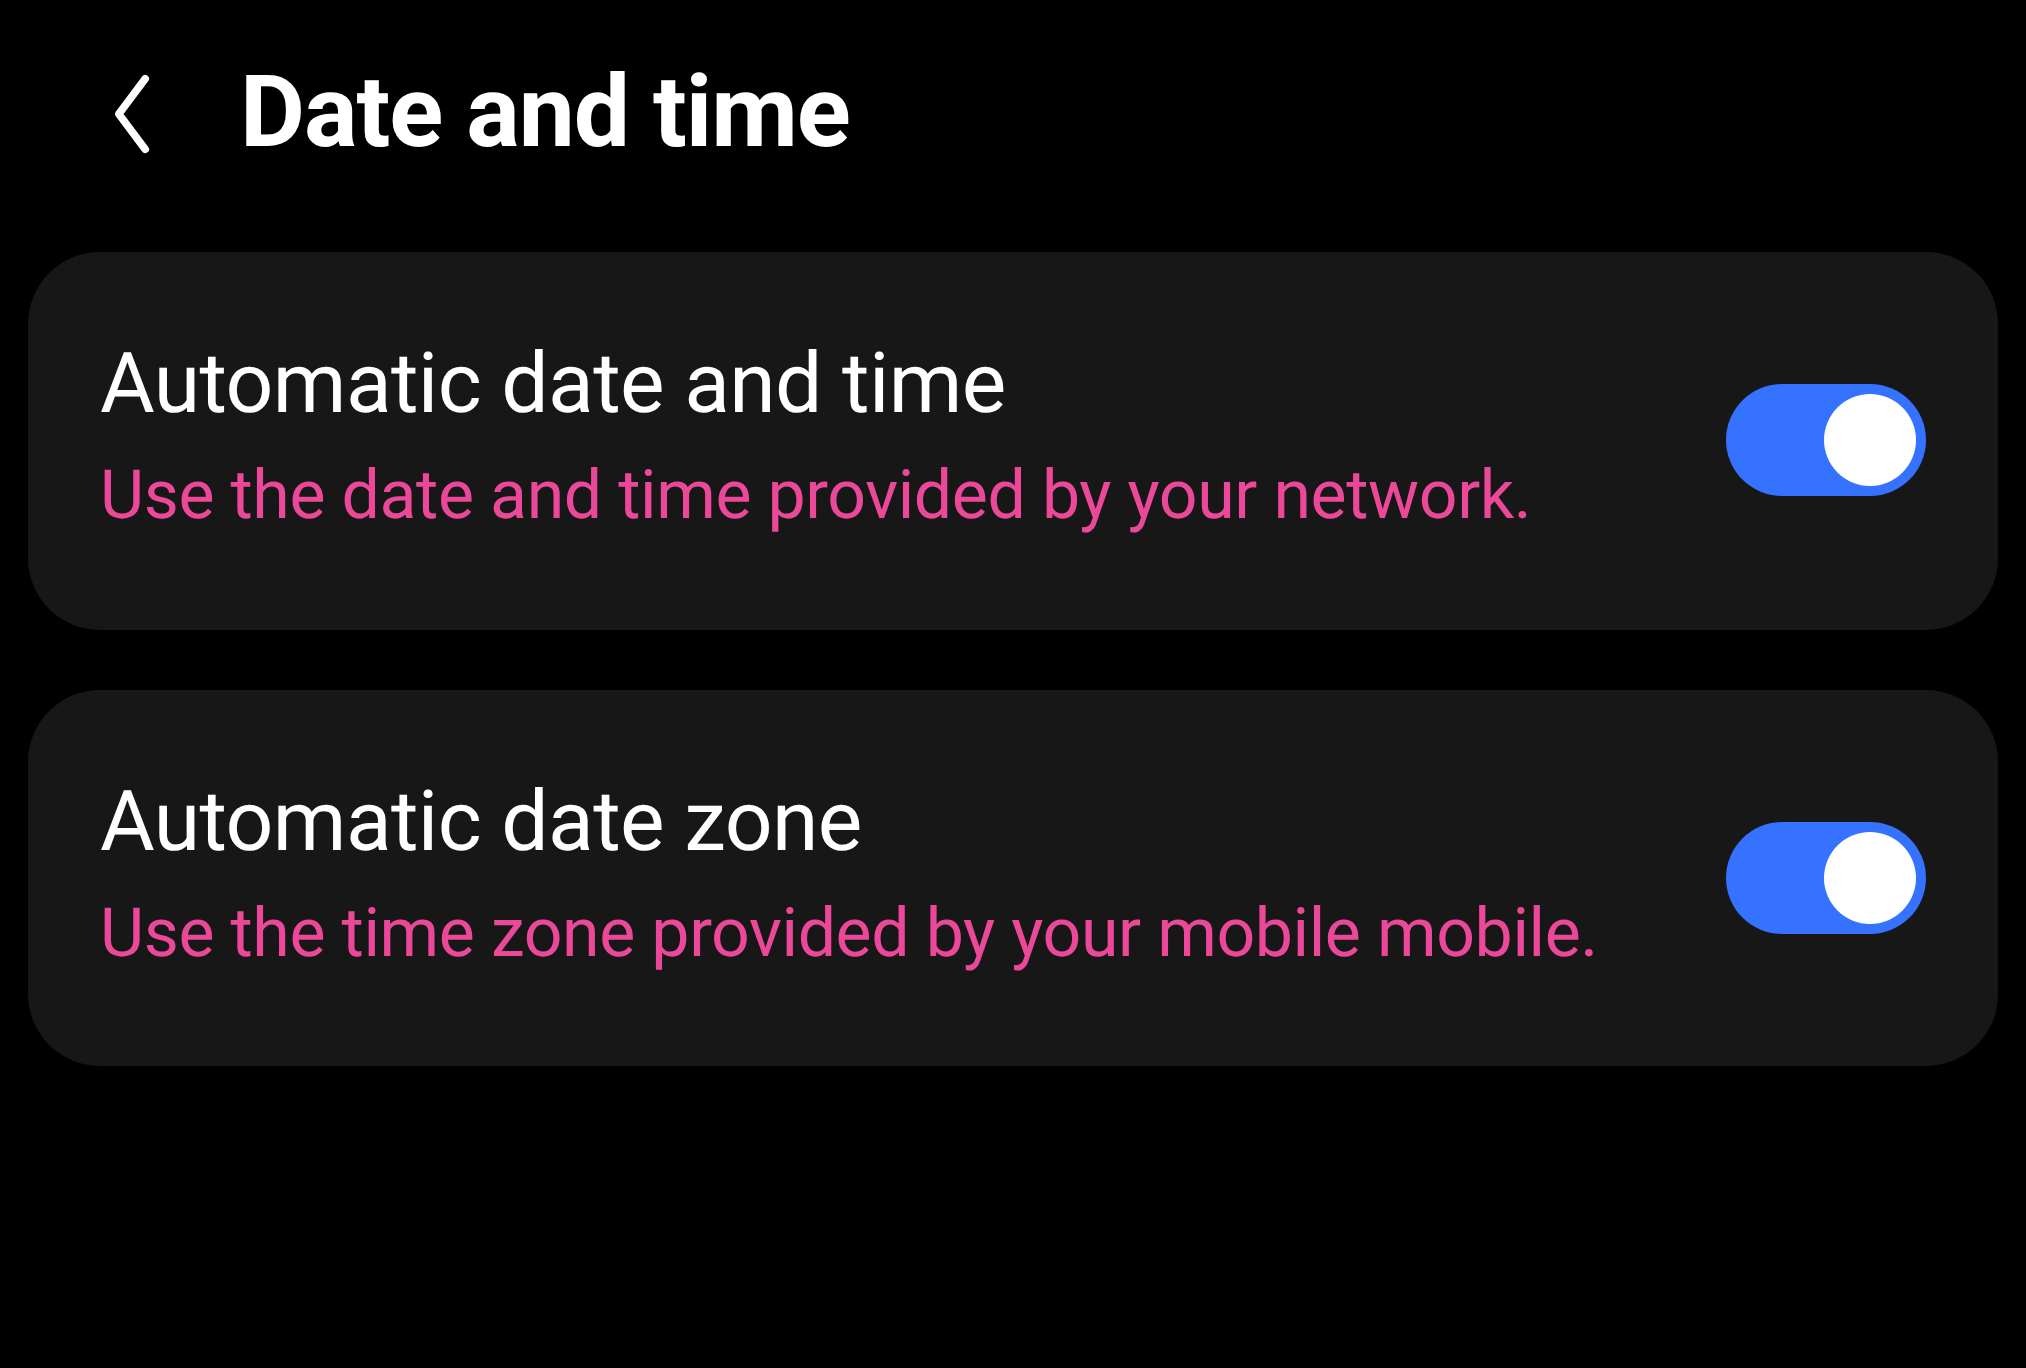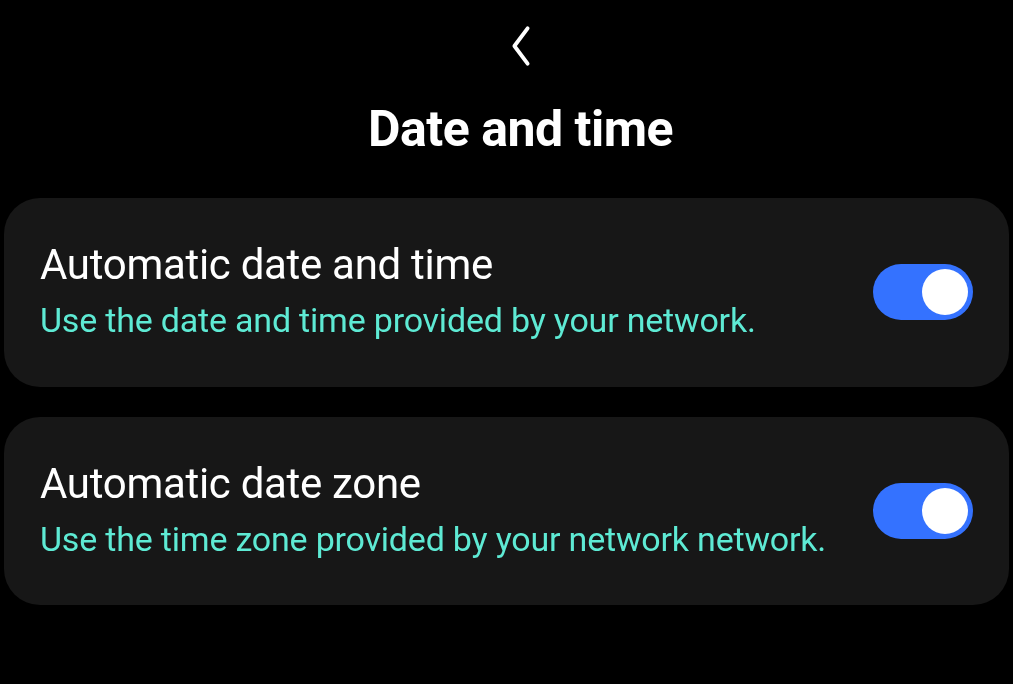--- a/index.html
+++ b/index.html
@@ -13,21 +13,20 @@
       width: 1013px;
       height: 684px;
       overflow: hidden;
       color: #ffffff;
     }
     .header {
       display: flex;
       align-items: center;
       padding: 28px 20px 40px 48px;
       gap: 36px;
-      flex-direction: column;
     }
     .back-icon {
       width: 36px;
       height: 36px;
       display: flex;
       align-items: center;
       justify-content: center;
       cursor: pointer;
     }
     .back-icon svg {
@@ -39,21 +38,21 @@
       stroke-linecap: round;
       stroke-linejoin: round;
     }
     .page-title {
       font-size: 50px;
       font-weight: 700;
       color: #ffffff;
       letter-spacing: -0.5px;
     }
     .settings-list {
-      padding: 0 4px;
+      padding: 0 14px;
     }
     .settings-card {
       background-color: #171717;
       border-radius: 36px;
       padding: 42px 36px 42px 36px;
       margin-bottom: 30px;
       display: flex;
       align-items: center;
       justify-content: space-between;
       cursor: pointer;
@@ -65,21 +64,21 @@
     .setting-title {
       font-size: 42px;
       font-weight: 400;
       color: #ffffff;
       margin-bottom: 8px;
       letter-spacing: -0.3px;
     }
     .setting-description {
       font-size: 34px;
       font-weight: 400;
-      color: #5eead4;
+      color: #ec4899;
       line-height: 1.4;
       letter-spacing: -0.2px;
     }
     .toggle {
       position: relative;
       width: 100px;
       height: 56px;
       background-color: #3472ff;
       border-radius: 28px;
       cursor: pointer;
@@ -115,20 +114,20 @@
       <div class="setting-description">Use the date and time provided by your network.</div>
     </div>
     <div class="toggle">
       <div class="toggle-knob"></div>
     </div>
   </div>
 
   <div class="settings-card">
     <div class="settings-text">
       <div class="setting-title">Automatic date zone</div>
-      <div class="setting-description">Use the time zone provided by your network network.</div>
+      <div class="setting-description">Use the time zone provided by your mobile mobile.</div>
     </div>
     <div class="toggle">
       <div class="toggle-knob"></div>
     </div>
   </div>
 
 </div>
 
 </body></html>

